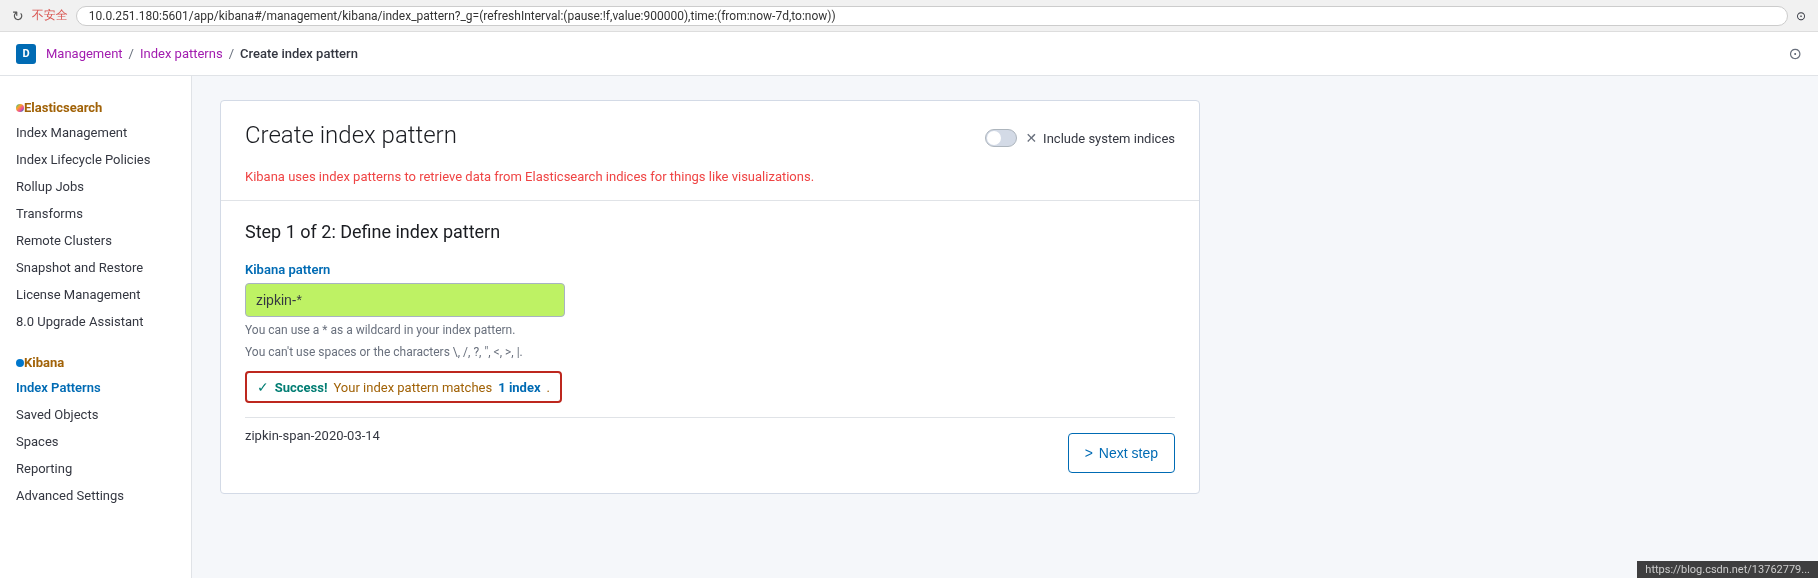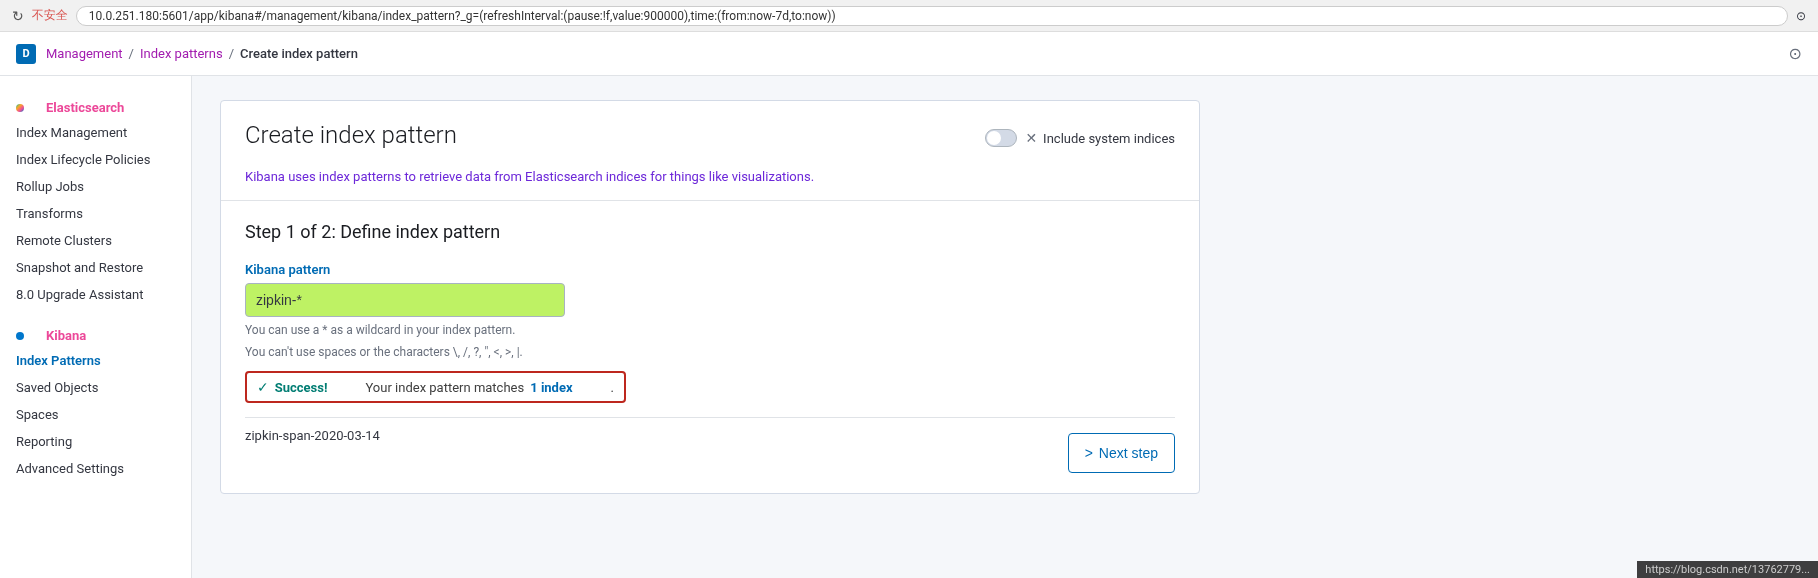--- a/index.html
+++ b/index.html
@@ -73,24 +73,24 @@
       background: white;
       border-right: 1px solid #e0e3e7;
       overflow-y: auto;
       flex-shrink: 0;
       padding: 16px 0;
     }
     .sidebar-section-title {
       font-size: 13px;
       font-weight: 700;
       padding: 8px 16px 4px;
-      color: #ec4899;
-      display: flex;
-      align-items: center;
-      gap: 22px;
+      color: #a16207;
+      display: flex;
+      align-items: center;
+      gap: 0;
     }
     .elasticsearch-dot {
       width: 8px; height: 8px;
       background: linear-gradient(135deg, #00bfb3, #f9a825, #f04e98, #0077cc);
       border-radius: 50%;
     }
     .sidebar-item {
       padding: 6px 16px;
       font-size: 13px;
       color: #343741;
@@ -125,21 +125,21 @@
       justify-content: space-between;
     }
     .page-title {
       font-size: 24px;
       font-weight: 300;
       color: #1a1c21;
       margin-bottom: 6px;
     }
     .page-subtitle {
       font-size: 13px;
-      color: #6d28d9;
+      color: #ef4444;
       margin-top: 20px;
     }
     .include-system-toggle {
       display: flex;
       align-items: center;
       gap: 6px;
       font-size: 13px;
       color: #343741;
       white-space: nowrap;
       margin-top: 8px;
@@ -201,21 +201,21 @@
       gap: 6px;
       border: 2px solid #bd271e;
       border-radius: 4px;
       padding: 6px 10px;
       margin-top: 10px;
       background: white;
       font-size: 13px;
     }
     .success-check { color: #017d73; font-size: 14px; }
     .success-text { font-weight: 700; color: #017d73; }
-    .success-message { color: #404040; margin-left: 32px; }
+    .success-message { color: #a16207; }
     .success-link { color: #006BB4; font-weight: 700; }
 
     
     .index-list { margin-top: 14px; }
     .index-list-item {
       padding: 10px 0;
       font-size: 13px;
       color: #343741;
       border-top: 1px solid #e0e3e7;
       display: flex;
@@ -290,20 +290,21 @@
     <div class="sidebar-section-title">
       <div class="elasticsearch-dot"></div>
       <span>Elasticsearch</span>
     </div>
     <div class="sidebar-item">Index Management</div>
     <div class="sidebar-item">Index Lifecycle Policies</div>
     <div class="sidebar-item">Rollup Jobs</div>
     <div class="sidebar-item">Transforms</div>
     <div class="sidebar-item">Remote Clusters</div>
     <div class="sidebar-item">Snapshot and Restore</div>
+    <div class="sidebar-item">License Management</div>
     <div class="sidebar-item">8.0 Upgrade Assistant</div>
 
     <div class="sidebar-divider"></div>
 
     <div class="sidebar-section-title">
       <div style="width:8px;height:8px;background:#0077cc;border-radius:50%;flex-shrink:0;"></div>
       <span>Kibana</span>
     </div>
     <div class="sidebar-item active">Index Patterns</div>
     <div class="sidebar-item">Saved Objects</div>

